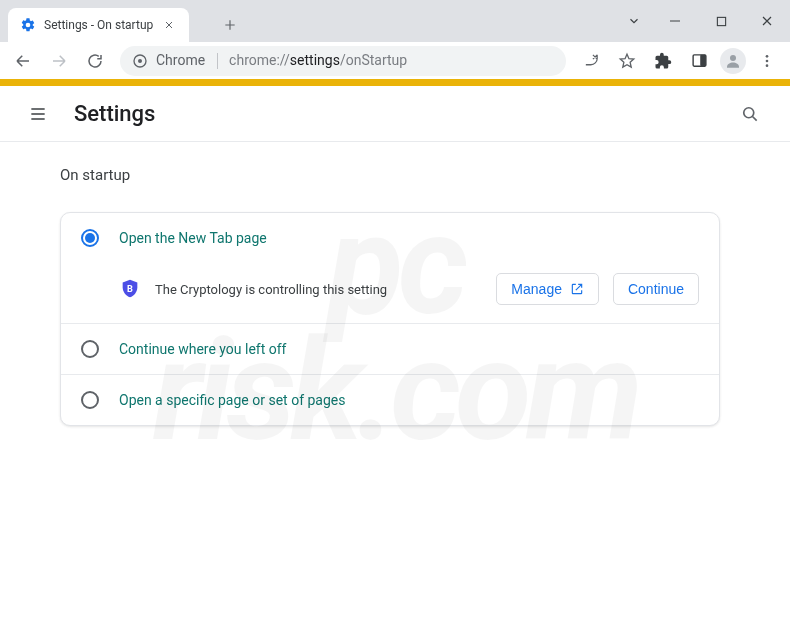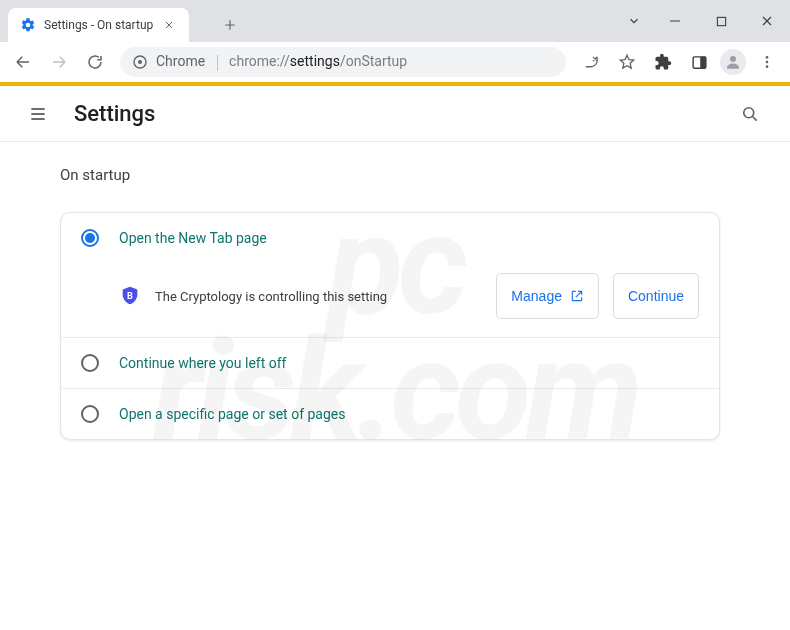--- a/index.html
+++ b/index.html
@@ -76,21 +76,21 @@
   }
 
   
   .toolbar {
     height: 44px;
     background: #fff;
     display: flex;
     align-items: center;
     padding: 0 6px;
     gap: 2px;
-    border-bottom: 4px solid #eab308;
+    border-bottom: 7px solid #eab308;
   }
   .tb-btn {
     width: 34px; height: 34px;
     display: flex; align-items: center; justify-content: center;
     color: #5f6368;
     border-radius: 50%;
   }
   .tb-btn.disabled { color: #bdc1c6; }
   .omnibox {
     flex: 1;
@@ -181,21 +181,21 @@
     color: #3c4043;
   }
   .ext-icon {
     width: 22px; height:22px; flex-shrink:0;
     display:flex; align-items:center; justify-content:center;
   }
   .ext-text { flex: 1; }
   .pill-btn {
     border: 1px solid #dadce0;
     border-radius: 5px;
-    padding: 14px 14px;
+    padding: 7px 14px;
     font-size: 14px;
     background: #fff;
     color: #1a73e8;
     display:flex; align-items:center; gap:8px;
     cursor: pointer;
   }
   svg { display: block; }
 </style>
 </head>
 <body>

